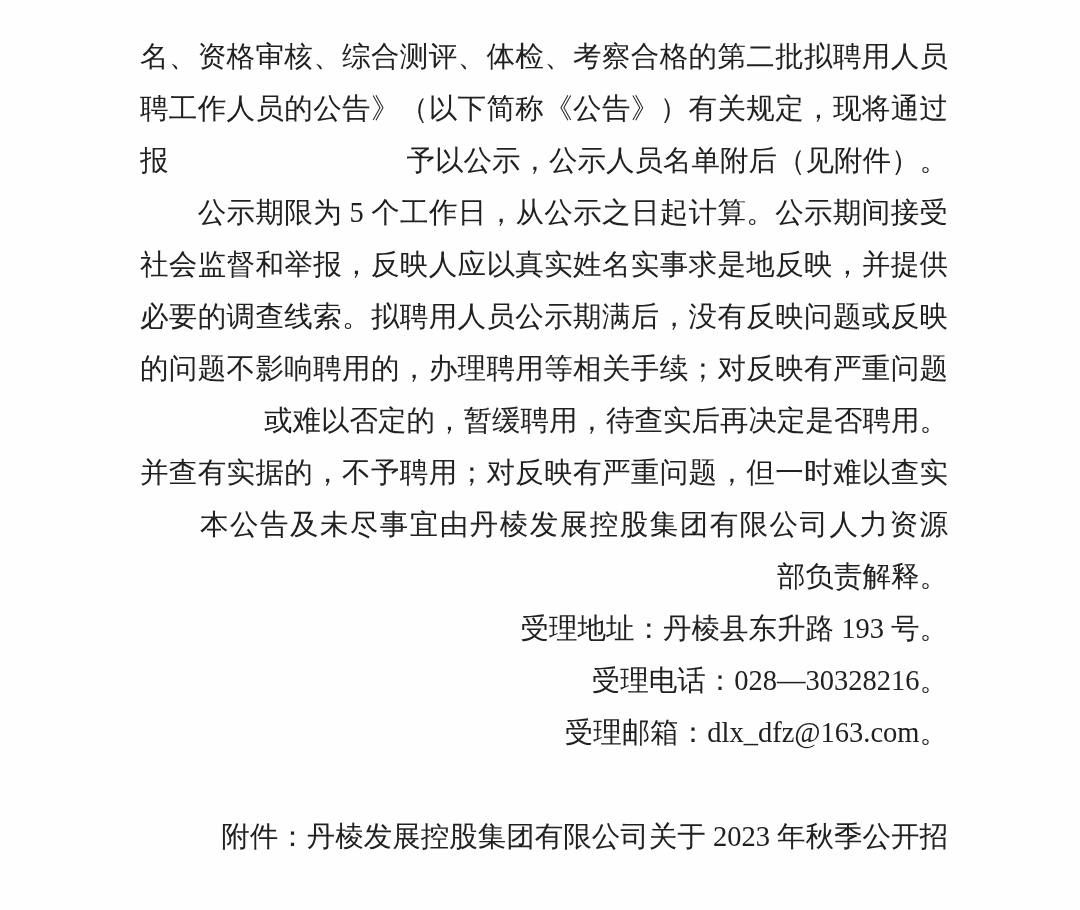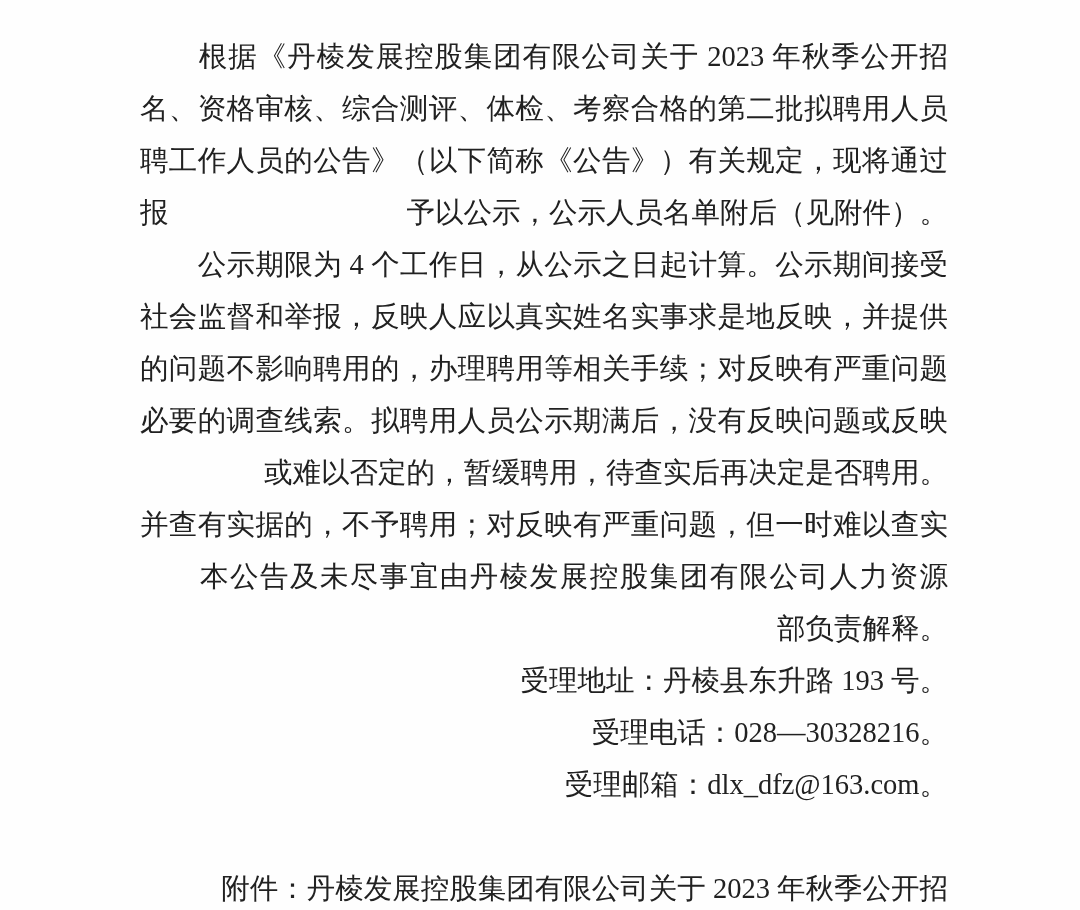--- a/index.html
+++ b/index.html
@@ -37,28 +37,27 @@
   }
   .blank {
     
   }
 </style>
 </head>
 <body>
 
 <div class="page">
   <div class="textblock">
-    <div class="ln just">　　根据《丹棱发展控股集团有限公司关于 2023 年秋季公开招</div>
     <div class="ln just">名、资格审核、综合测评、体检、考察合格的第二批拟聘用人员</div>
     <div class="ln just">聘工作人员的公告》（以下简称《公告》）有关规定，现将通过报</div>
     <div class="ln">予以公示，公示人员名单附后（见附件）。</div>
-    <div class="ln just">　　公示期限为 4 个工作日，从公示之日起计算。公示期间接受</div>
+    <div class="ln just">　　公示期限为 5 个工作日，从公示之日起计算。公示期间接受</div>
     <div class="ln just">社会监督和举报，反映人应以真实姓名实事求是地反映，并提供</div>
+    <div class="ln just">必要的调查线索。拟聘用人员公示期满后，没有反映问题或反映</div>
     <div class="ln just">的问题不影响聘用的，办理聘用等相关手续；对反映有严重问题</div>
-    <div class="ln just">必要的调查线索。拟聘用人员公示期满后，没有反映问题或反映</div>
     <div class="ln">或难以否定的，暂缓聘用，待查实后再决定是否聘用。</div>
     <div class="ln just">并查有实据的，不予聘用；对反映有严重问题，但一时难以查实</div>
     <div class="ln just">　　本公告及未尽事宜由丹棱发展控股集团有限公司人力资源</div>
     <div class="ln">部负责解释。</div>
     <div class="ln">　　受理地址：丹棱县东升路 193 号。</div>
     <div class="ln">　　受理电话：028—30328216。</div>
     <div class="ln">　　受理邮箱：dlx_dfz@163.com。</div>
     <div class="ln blank"></div>
     <div class="ln">　　附件：丹棱发展控股集团有限公司关于 2023 年秋季公开招</div>
   </div>

